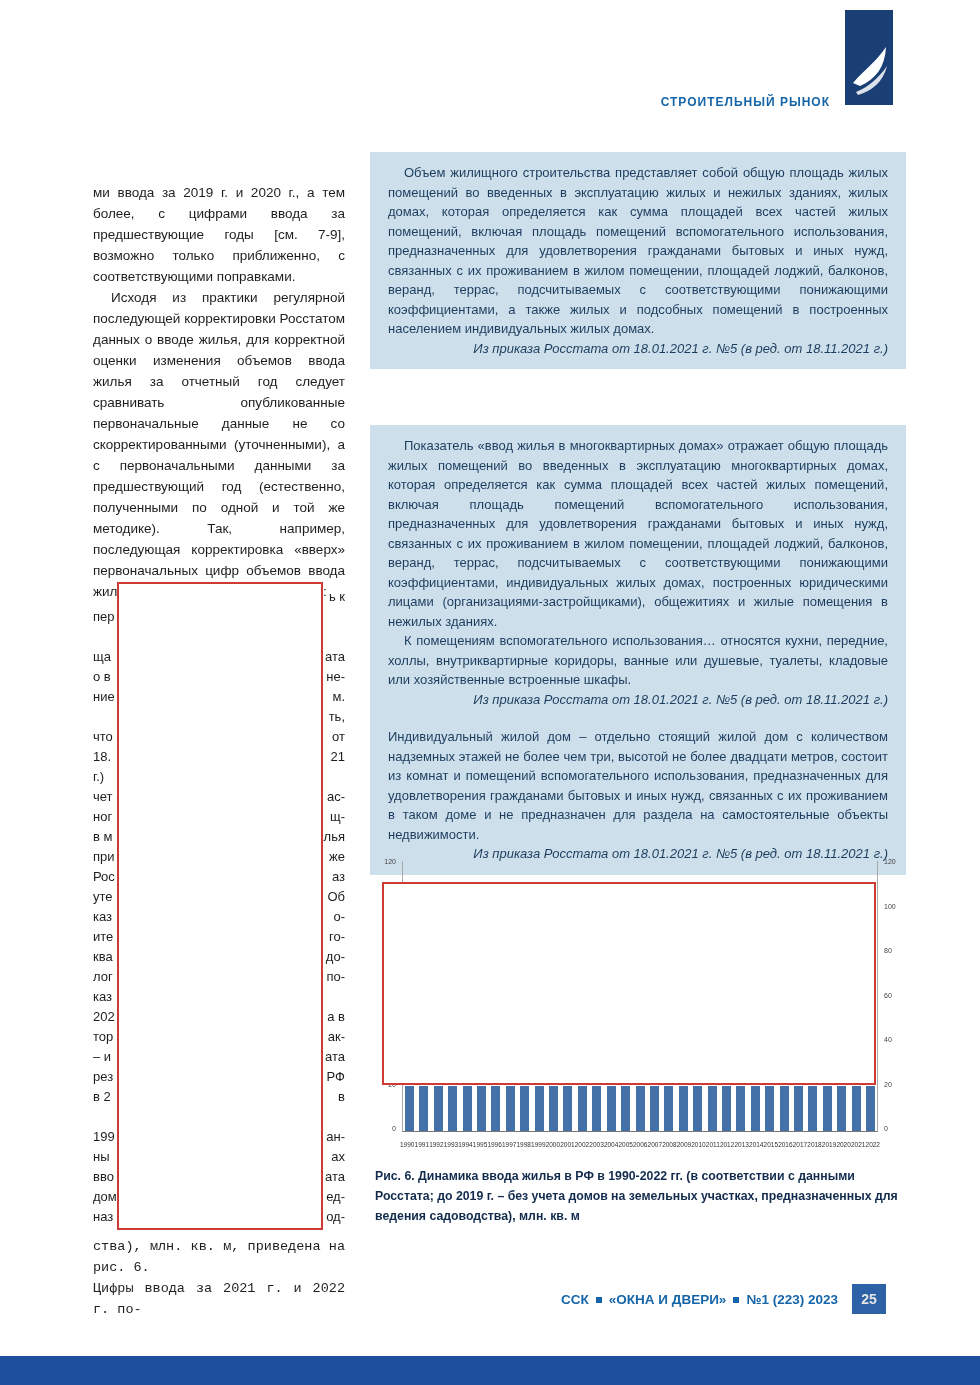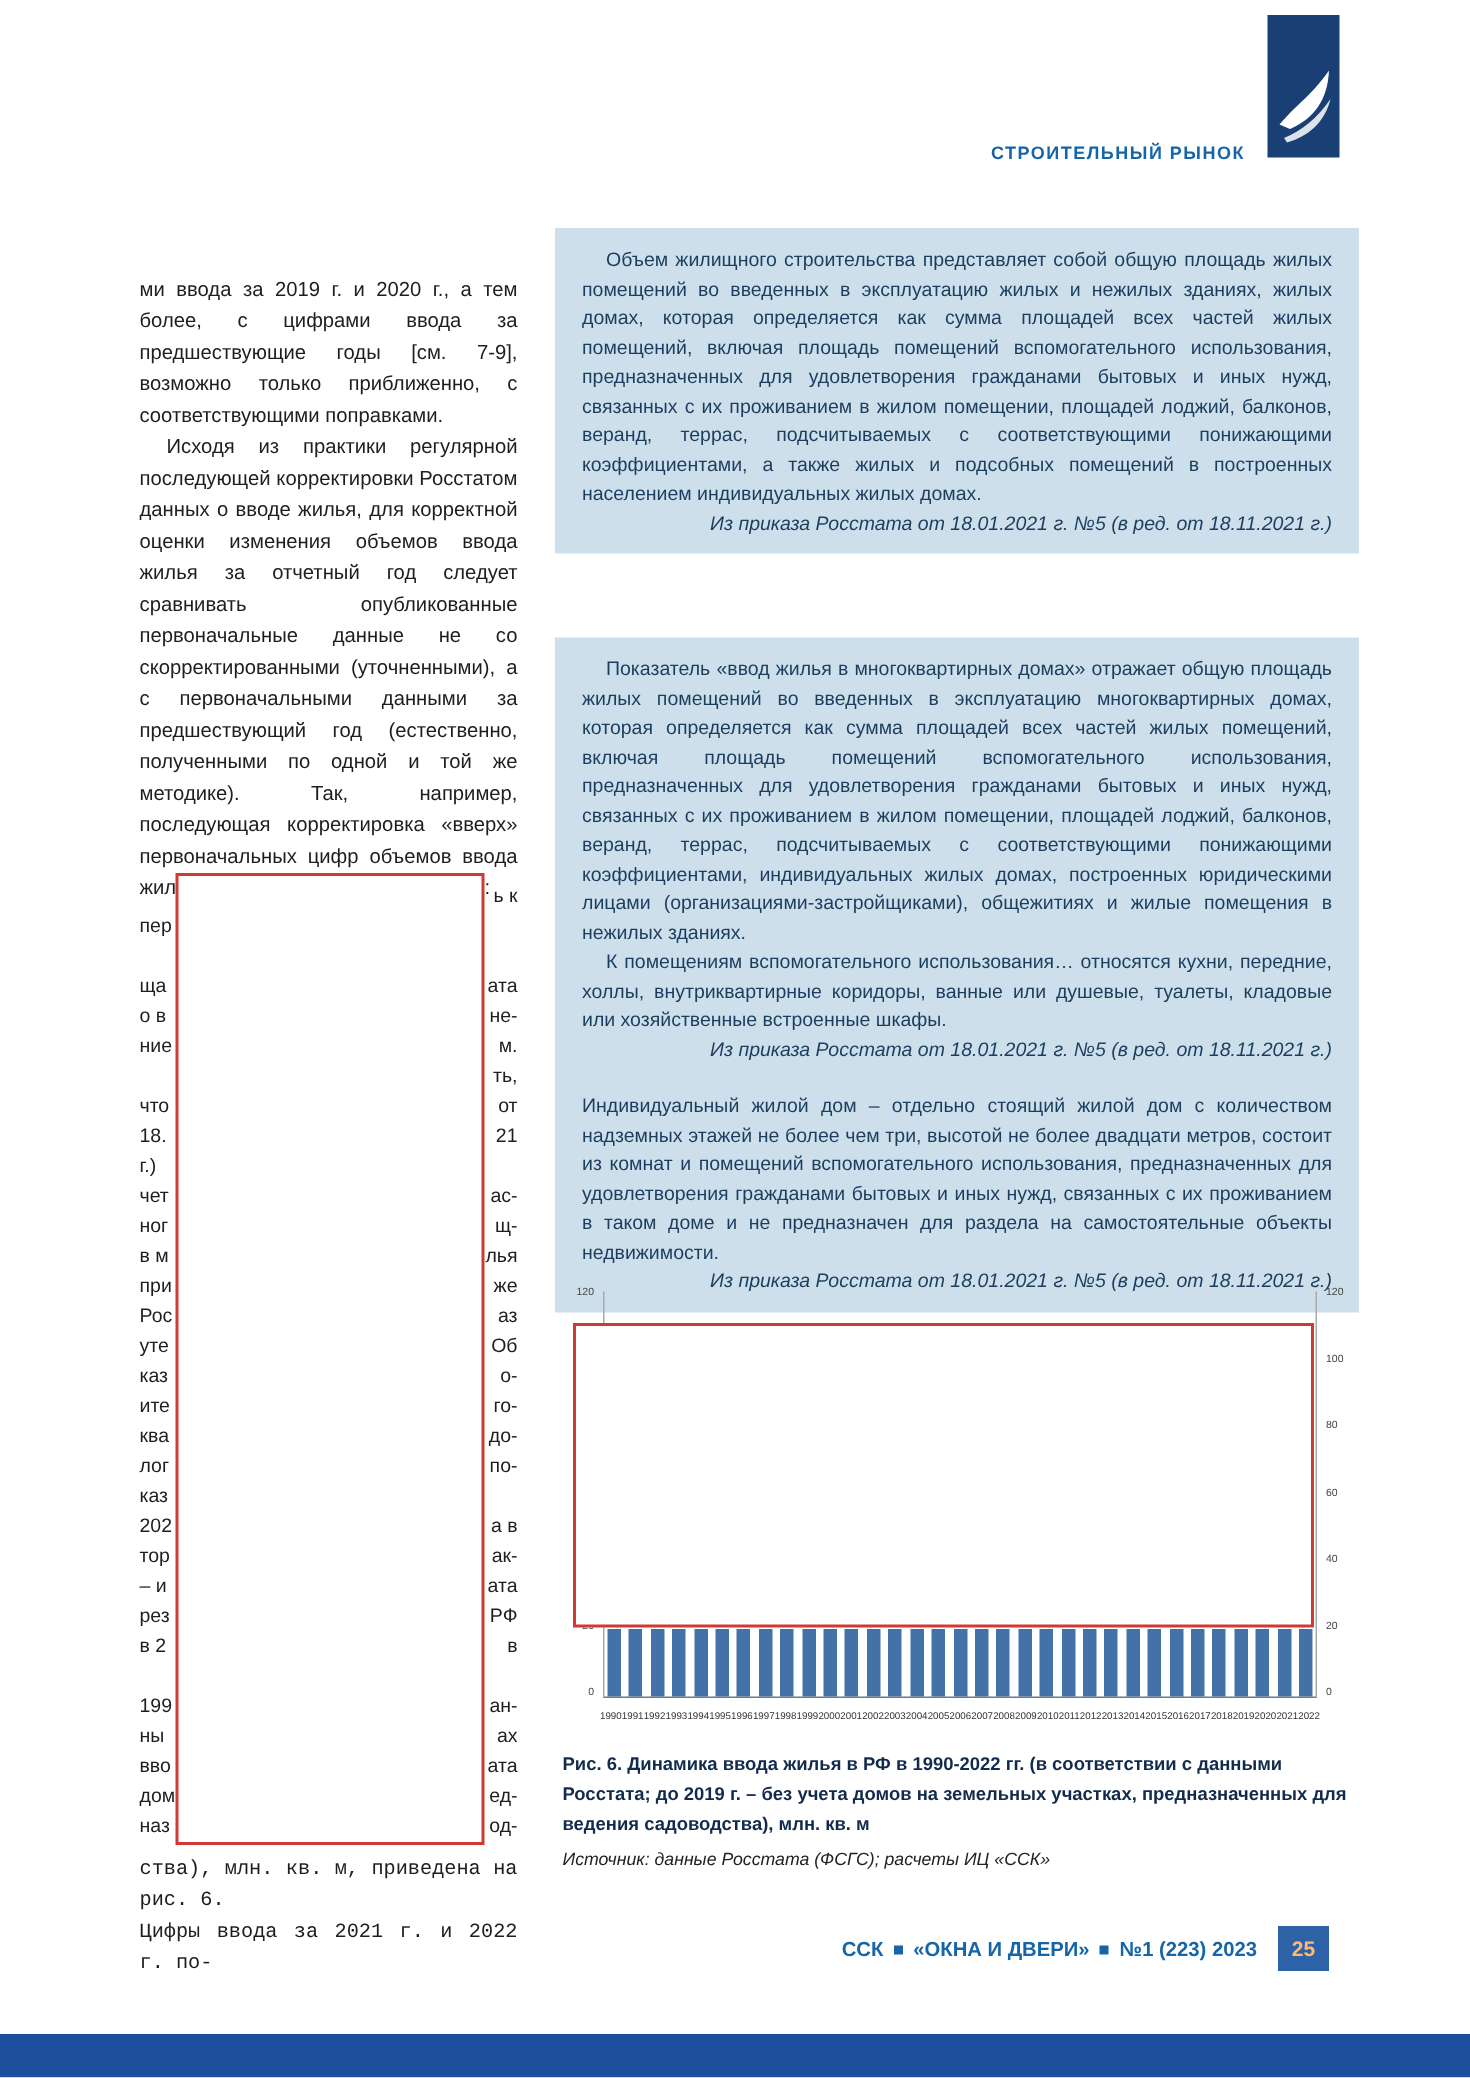--- a/index.html
+++ b/index.html
@@ -58,21 +58,21 @@
   .fig-caption{position:absolute;left:375px;top:1166px;width:528px;font-weight:bold;
                font-size:12.3px;line-height:20px;color:#122b4d;}
   .fig-source{position:absolute;left:375px;top:1232px;width:528px;font-style:italic;
               font-size:11.8px;color:#222;}
 
   
   .footer-line{position:absolute;top:1292px;right:142px;display:flex;align-items:center;gap:7px;
                color:var(--accent-blue,#1565a8);font-size:13.5px;font-weight:bold;}
   .sq{width:6px;height:6px;background:var(--accent-blue,#1565a8);display:inline-block;}
   .page-num{position:absolute;left:852px;top:1284px;width:34px;height:30px;
-            background:var(--page-num-bg,#2e62a6);color:#fdba74;font-weight:bold;font-size:14px;
+            background:var(--page-num-bg,#2e62a6);color:#e5e5e5;font-weight:bold;font-size:14px;
             display:flex;align-items:center;justify-content:center;}
   .bottom-band{position:absolute;left:0;right:0;bottom:0;height:29px;
                background:var(--band-blue,#1d4f9e);}
 </style>
 </head>
 <body>
 
 <div class="page">
 
   <div class="logo-tab">
@@ -329,21 +329,20 @@
         <span>2018</span>
         <span>2019</span>
         <span>2020</span>
         <span>2021</span>
         <span>2022</span>
       </div>
     <div class="redaction chart-redaction"></div>
   </div>
 
   <div class="fig-caption">Рис. 6. Динамика ввода жилья в РФ в 1990-2022 гг. (в соответствии с данными Росстата; до 2019 г. – без учета домов на земельных участках, предназначенных для ведения садоводства), млн. кв. м</div>
-  <div class="fig-source">Источник: данные Росстата (ФСГС); расчеты ИЦ «ССК»</div>
 
   <div class="footer-line">
     <span>ССК</span>
     <span class="sq"></span>
     <span>«ОКНА И ДВЕРИ»</span>
     <span class="sq"></span>
     <span>№1 (223) 2023</span>
   </div>
   <div class="page-num">25</div>
   <div class="bottom-band"></div>

